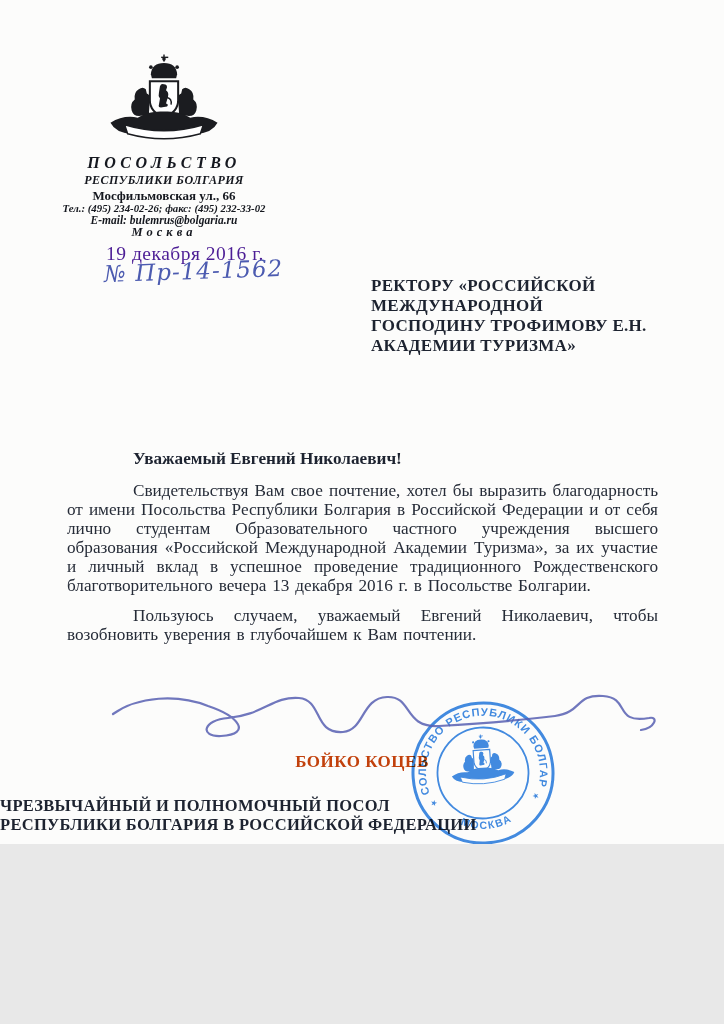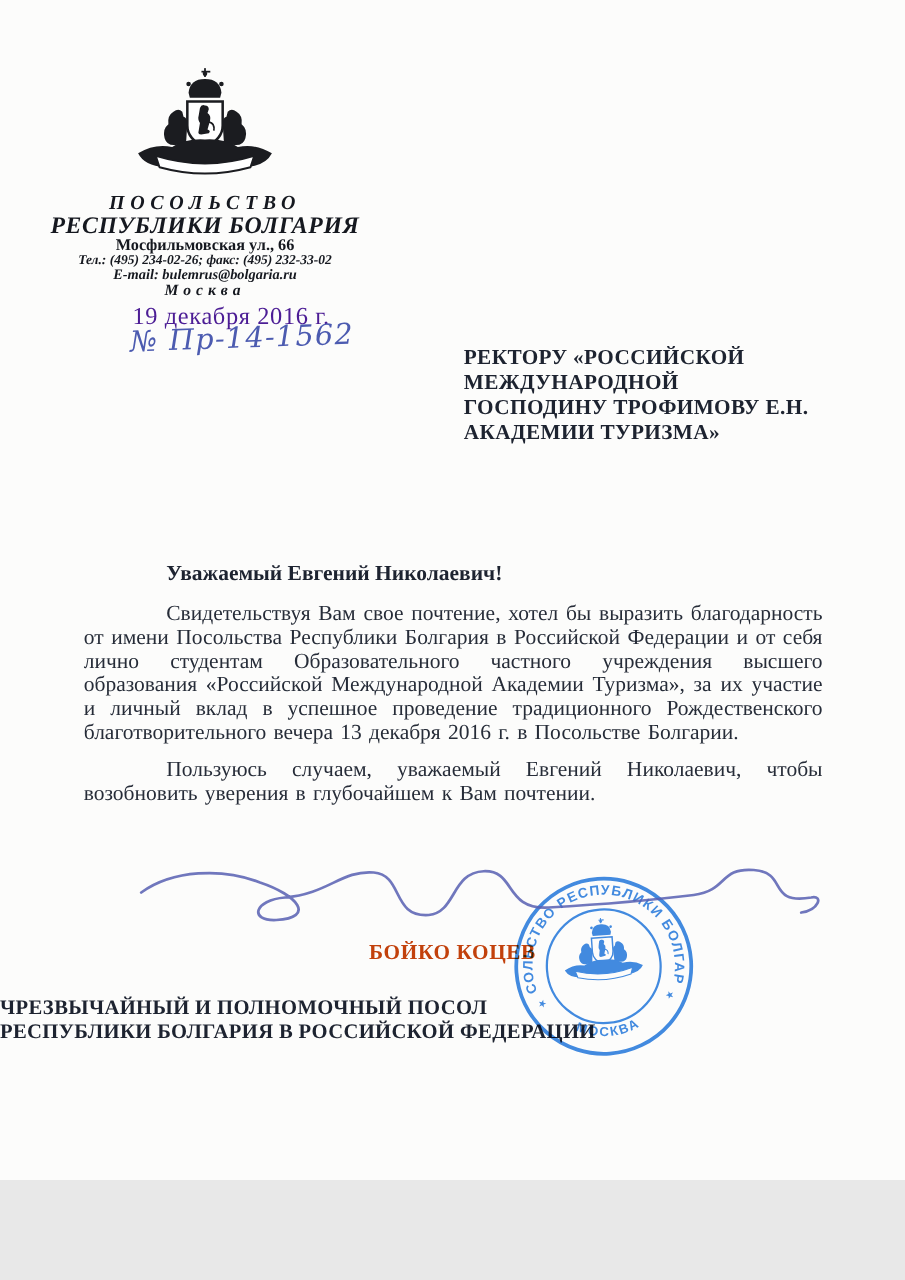--- a/index.html
+++ b/index.html
@@ -1,33 +1,33 @@
 <!DOCTYPE html>
 <html><head>
 <meta charset="utf-8">
 <style>
   html,body{margin:0;padding:0;}
   body{background:#e8e8e8;}
   .page{
     position:relative;
-    width:724px;height:944px;
+    width:724px;height:844px;
     margin:0 auto;
     background:#fcfcfb;
     overflow:hidden;
     font-family:"Liberation Serif","DejaVu Serif",serif;
     color:#262c38;
   }
   
   .letterhead{
     position:absolute;left:36px;top:53px;width:256px;
     text-align:center;color:#15181f;
   }
   .coa-black{display:block;margin:0 auto;color:#1b1c20;}
   .lh-org1{font-weight:bold;font-style:italic;font-size:16px;line-height:17px;letter-spacing:4.5px;}
-  .lh-org2{font-weight:bold;font-style:italic;font-size:19px;line-height:19px;letter-spacing:.5px;}
+  .lh-org2{font-weight:bold;font-style:italic;font-size:12px;line-height:19px;letter-spacing:.5px;}
   .lh-addr{font-weight:bold;font-size:13px;line-height:12.5px;}
   .lh-tel{font-weight:bold;font-style:italic;font-size:10.8px;line-height:11.5px;}
   .lh-mail{font-weight:bold;font-style:italic;font-size:11.5px;line-height:12px;}
   .lh-city{font-weight:bold;font-style:italic;font-size:12.5px;line-height:13px;letter-spacing:4px;}
   .date-line{
     position:absolute;left:106px;top:243px;
     font-size:19.5px;color:#4c1d95;letter-spacing:.5px;
   }
   .ref-number{
     position:absolute;left:104px;top:258px;

